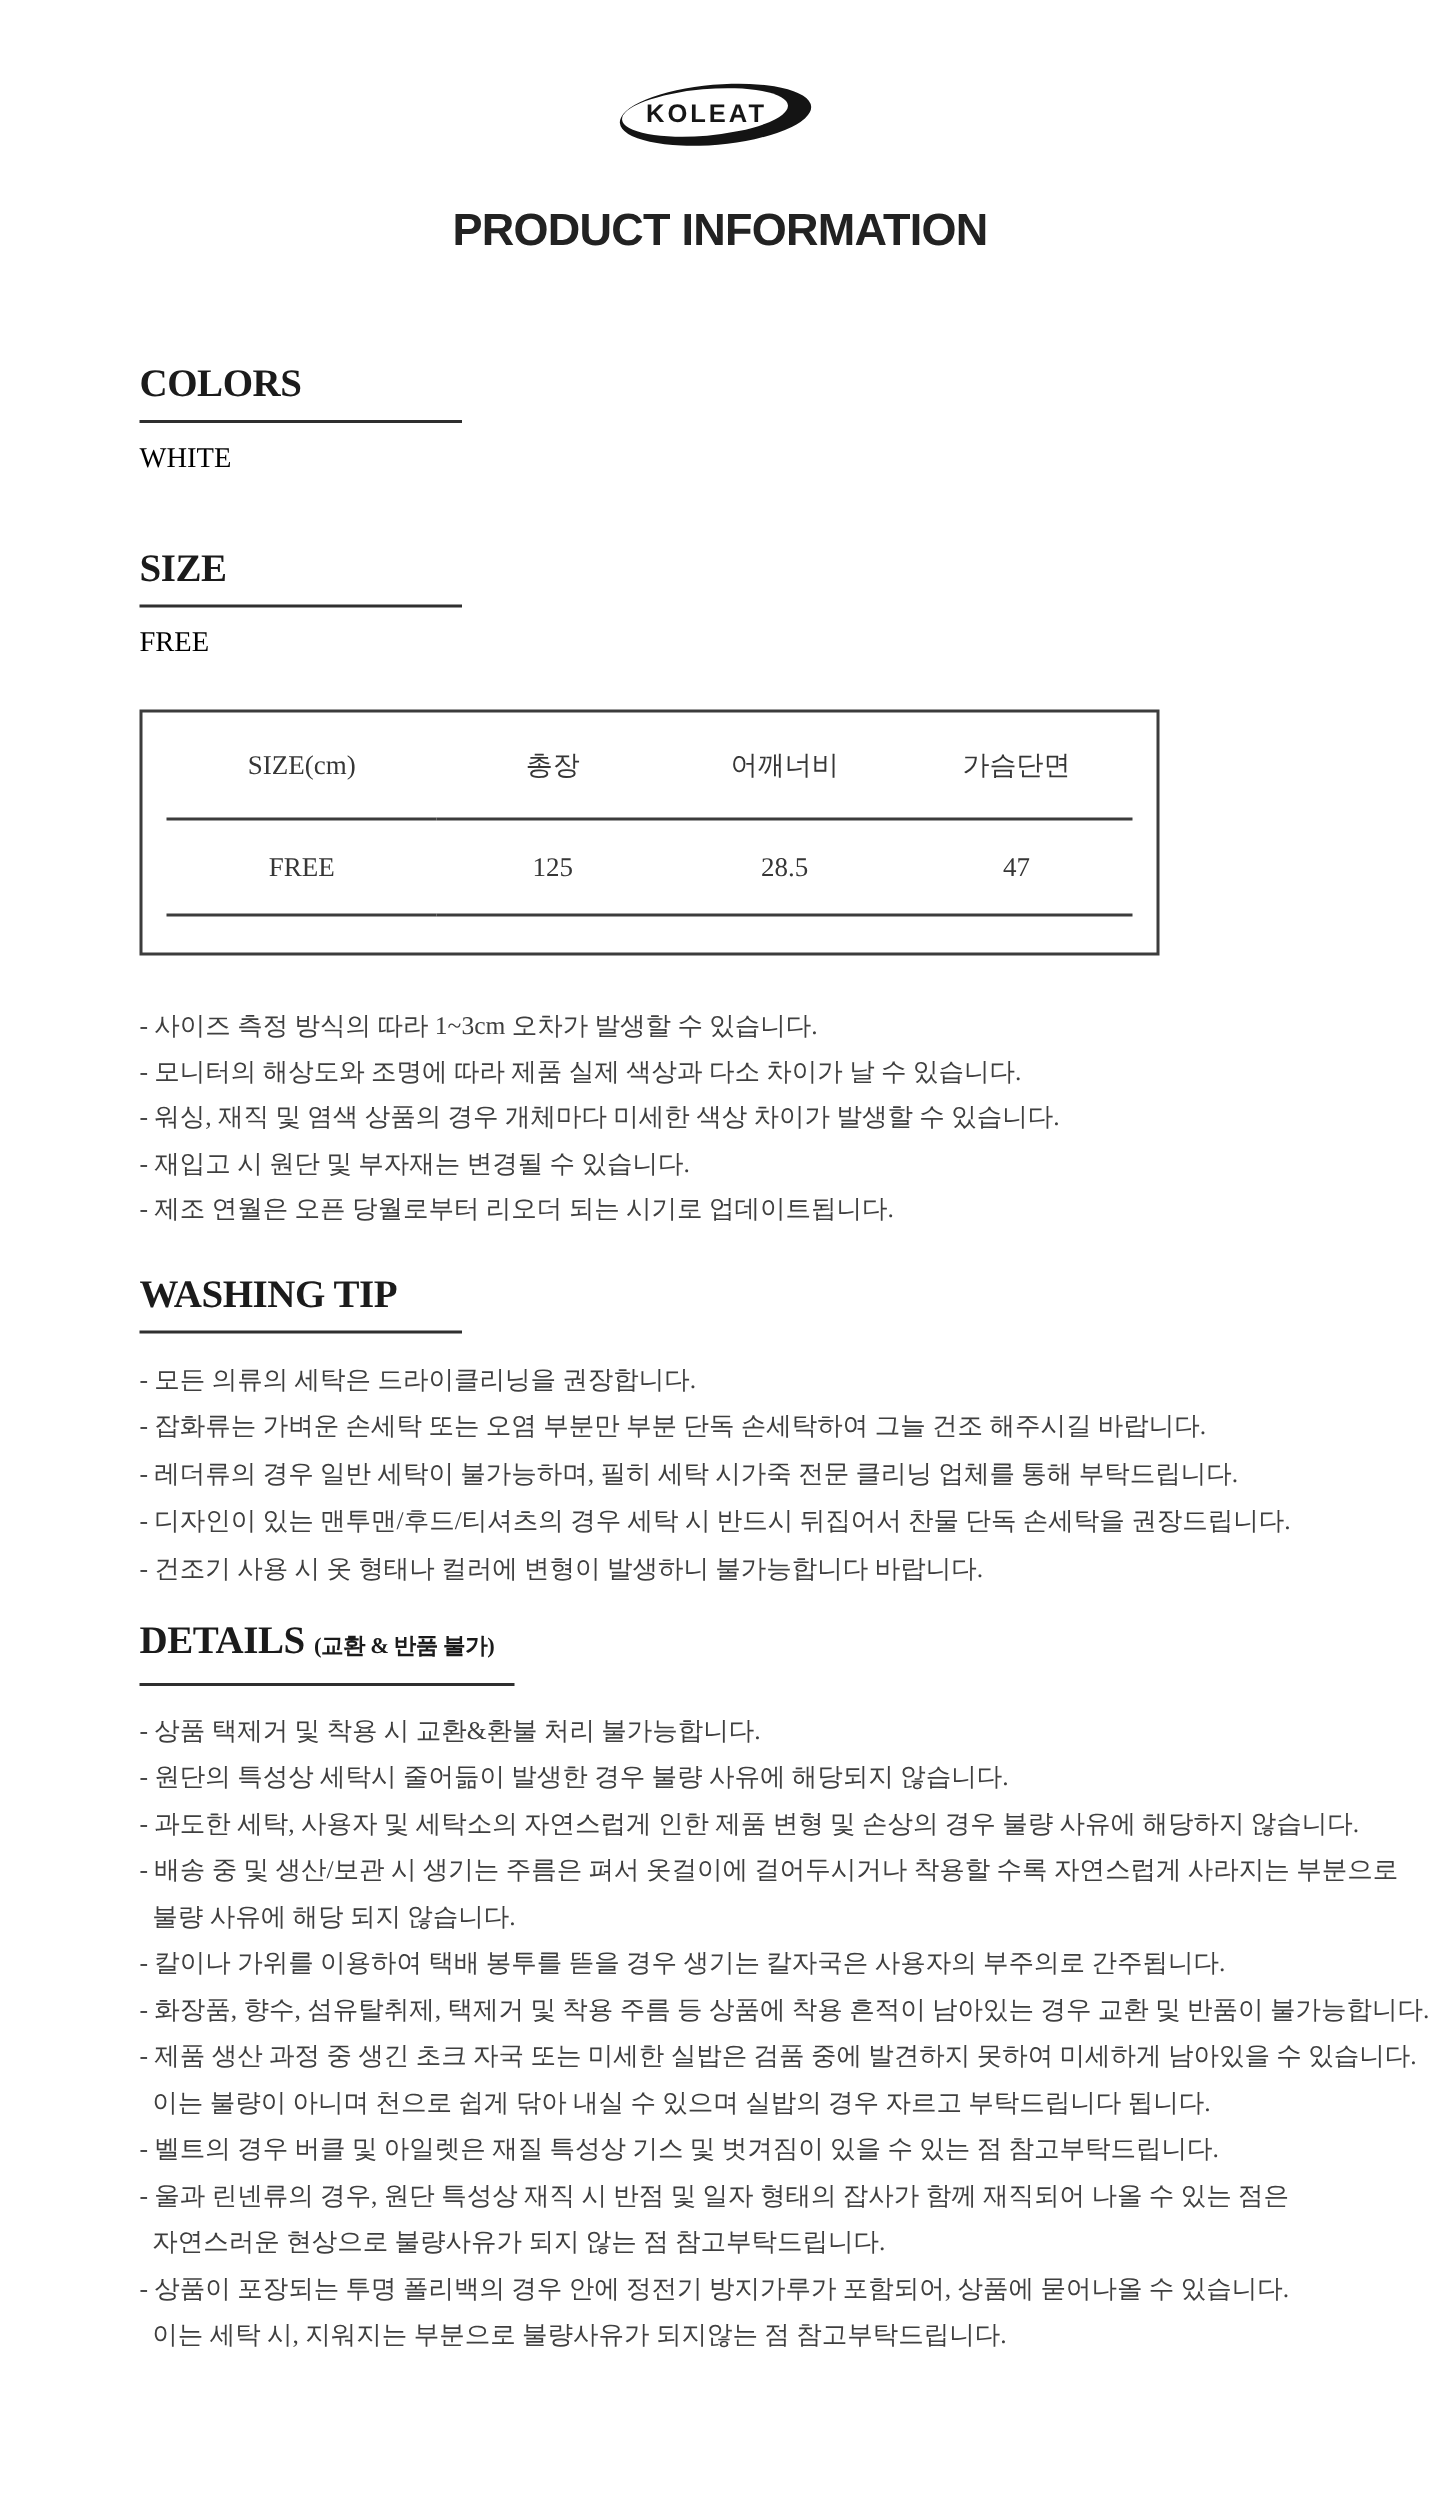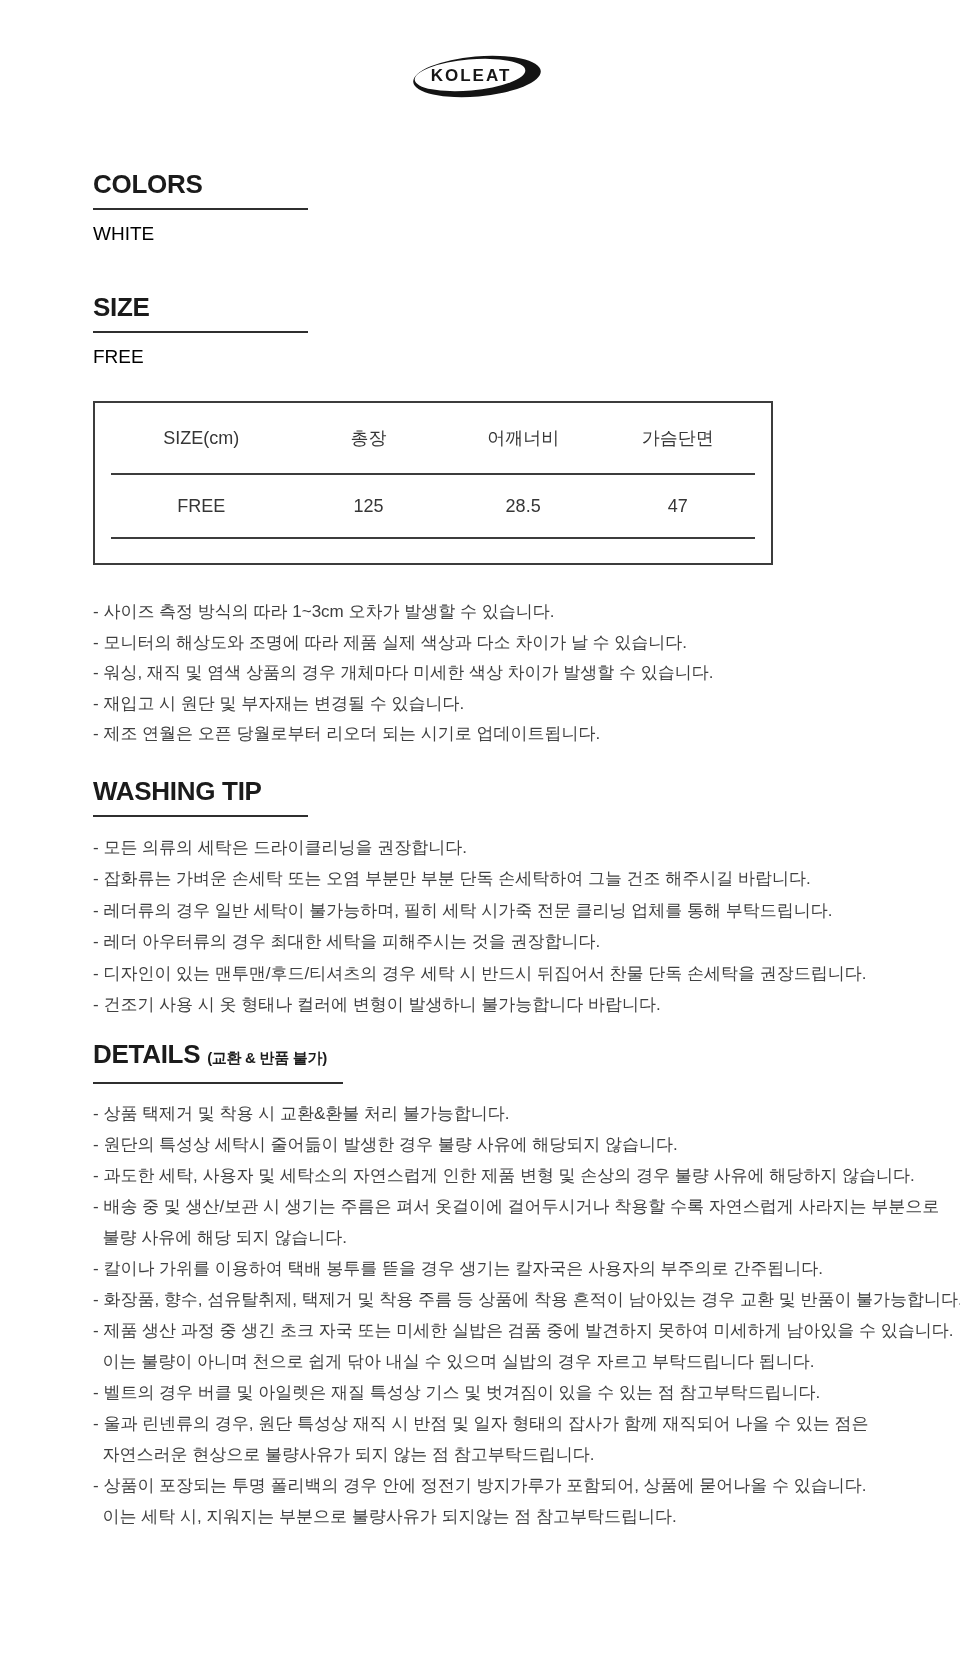--- a/index.html
+++ b/index.html
@@ -18,21 +18,21 @@
   }
   .title {
     margin: 38px 0 0 0;
     text-align: center;
     font-size: 30px;
     line-height: 34px;
     font-weight: 800;
     letter-spacing: -0.5px;
     color: #222222;
   }
-  .content { padding-left: 93px; padding-right: 20px; }
+  .content { padding-left: 93px; padding-right: 20px; font-family: Liberation Serif, serif; }
 
   h2.sec-heading {
     margin: 0;
     font-size: 26px;
     line-height: 30px;
     font-weight: 800;
     letter-spacing: -0.3px;
     color: #1b1b1b;
   }
   .h-note {
@@ -96,20 +96,21 @@
 <div class="page">
 
   <div class="logo-wrap">
     <svg width="150" height="44" viewBox="0 0 150 44">
       <ellipse cx="72" cy="21.5" rx="64" ry="20" fill="#141414" transform="rotate(-5 72 21.5)"></ellipse>
       <ellipse cx="65" cy="20" rx="55.5" ry="15.5" fill="#ffffff" transform="rotate(-5 65 20)"></ellipse>
       <text x="66" y="26" text-anchor="middle" font-size="17" font-weight="bold" letter-spacing="2" fill="#161616">KOLEAT</text>
     </svg>
   </div>
 
+  <h1 class="title">PRODUCT INFORMATION</h1>
 
   <div class="content">
 
     <section class="sec-colors">
       <h2 class="sec-heading">COLORS</h2>
       <div class="underline u215"></div>
       <div class="sec-value">WHITE</div>
     </section>
 
     <section class="sec-size">
@@ -147,21 +148,20 @@
       <div class="line">- 제조 연월은 오픈 당월로부터 리오더 되는 시기로 업데이트됩니다.</div>
     </div>
 
     <section class="sec-washing">
       <h2 class="sec-heading">WASHING TIP</h2>
       <div class="underline u215"></div>
       <div class="washing-list">
         <div class="line">- 모든 의류의 세탁은 드라이클리닝을 권장합니다.</div>
         <div class="line">- 잡화류는 가벼운 손세탁 또는 오염 부분만 부분 단독 손세탁하여 그늘 건조 해주시길 바랍니다.</div>
         <div class="line">- 레더류의 경우 일반 세탁이 불가능하며, 필히 세탁 시가죽 전문 클리닝 업체를 통해 부탁드립니다.</div>
-        <div class="line">- 레더 아우터류의 경우 최대한 세탁을 피해주시는 것을 권장합니다.</div>
         <div class="line">- 디자인이 있는 맨투맨/후드/티셔츠의 경우 세탁 시 반드시 뒤집어서 찬물 단독 손세탁을 권장드립니다.</div>
         <div class="line">- 건조기 사용 시 옷 형태나 컬러에 변형이 발생하니 불가능합니다 바랍니다.</div>
       </div>
     </section>
 
     <section class="sec-details">
       <h2 class="sec-heading">
         <span>DETAILS</span>
         <span class="h-note">(교환 &amp; 반품 불가)</span>
       </h2>

